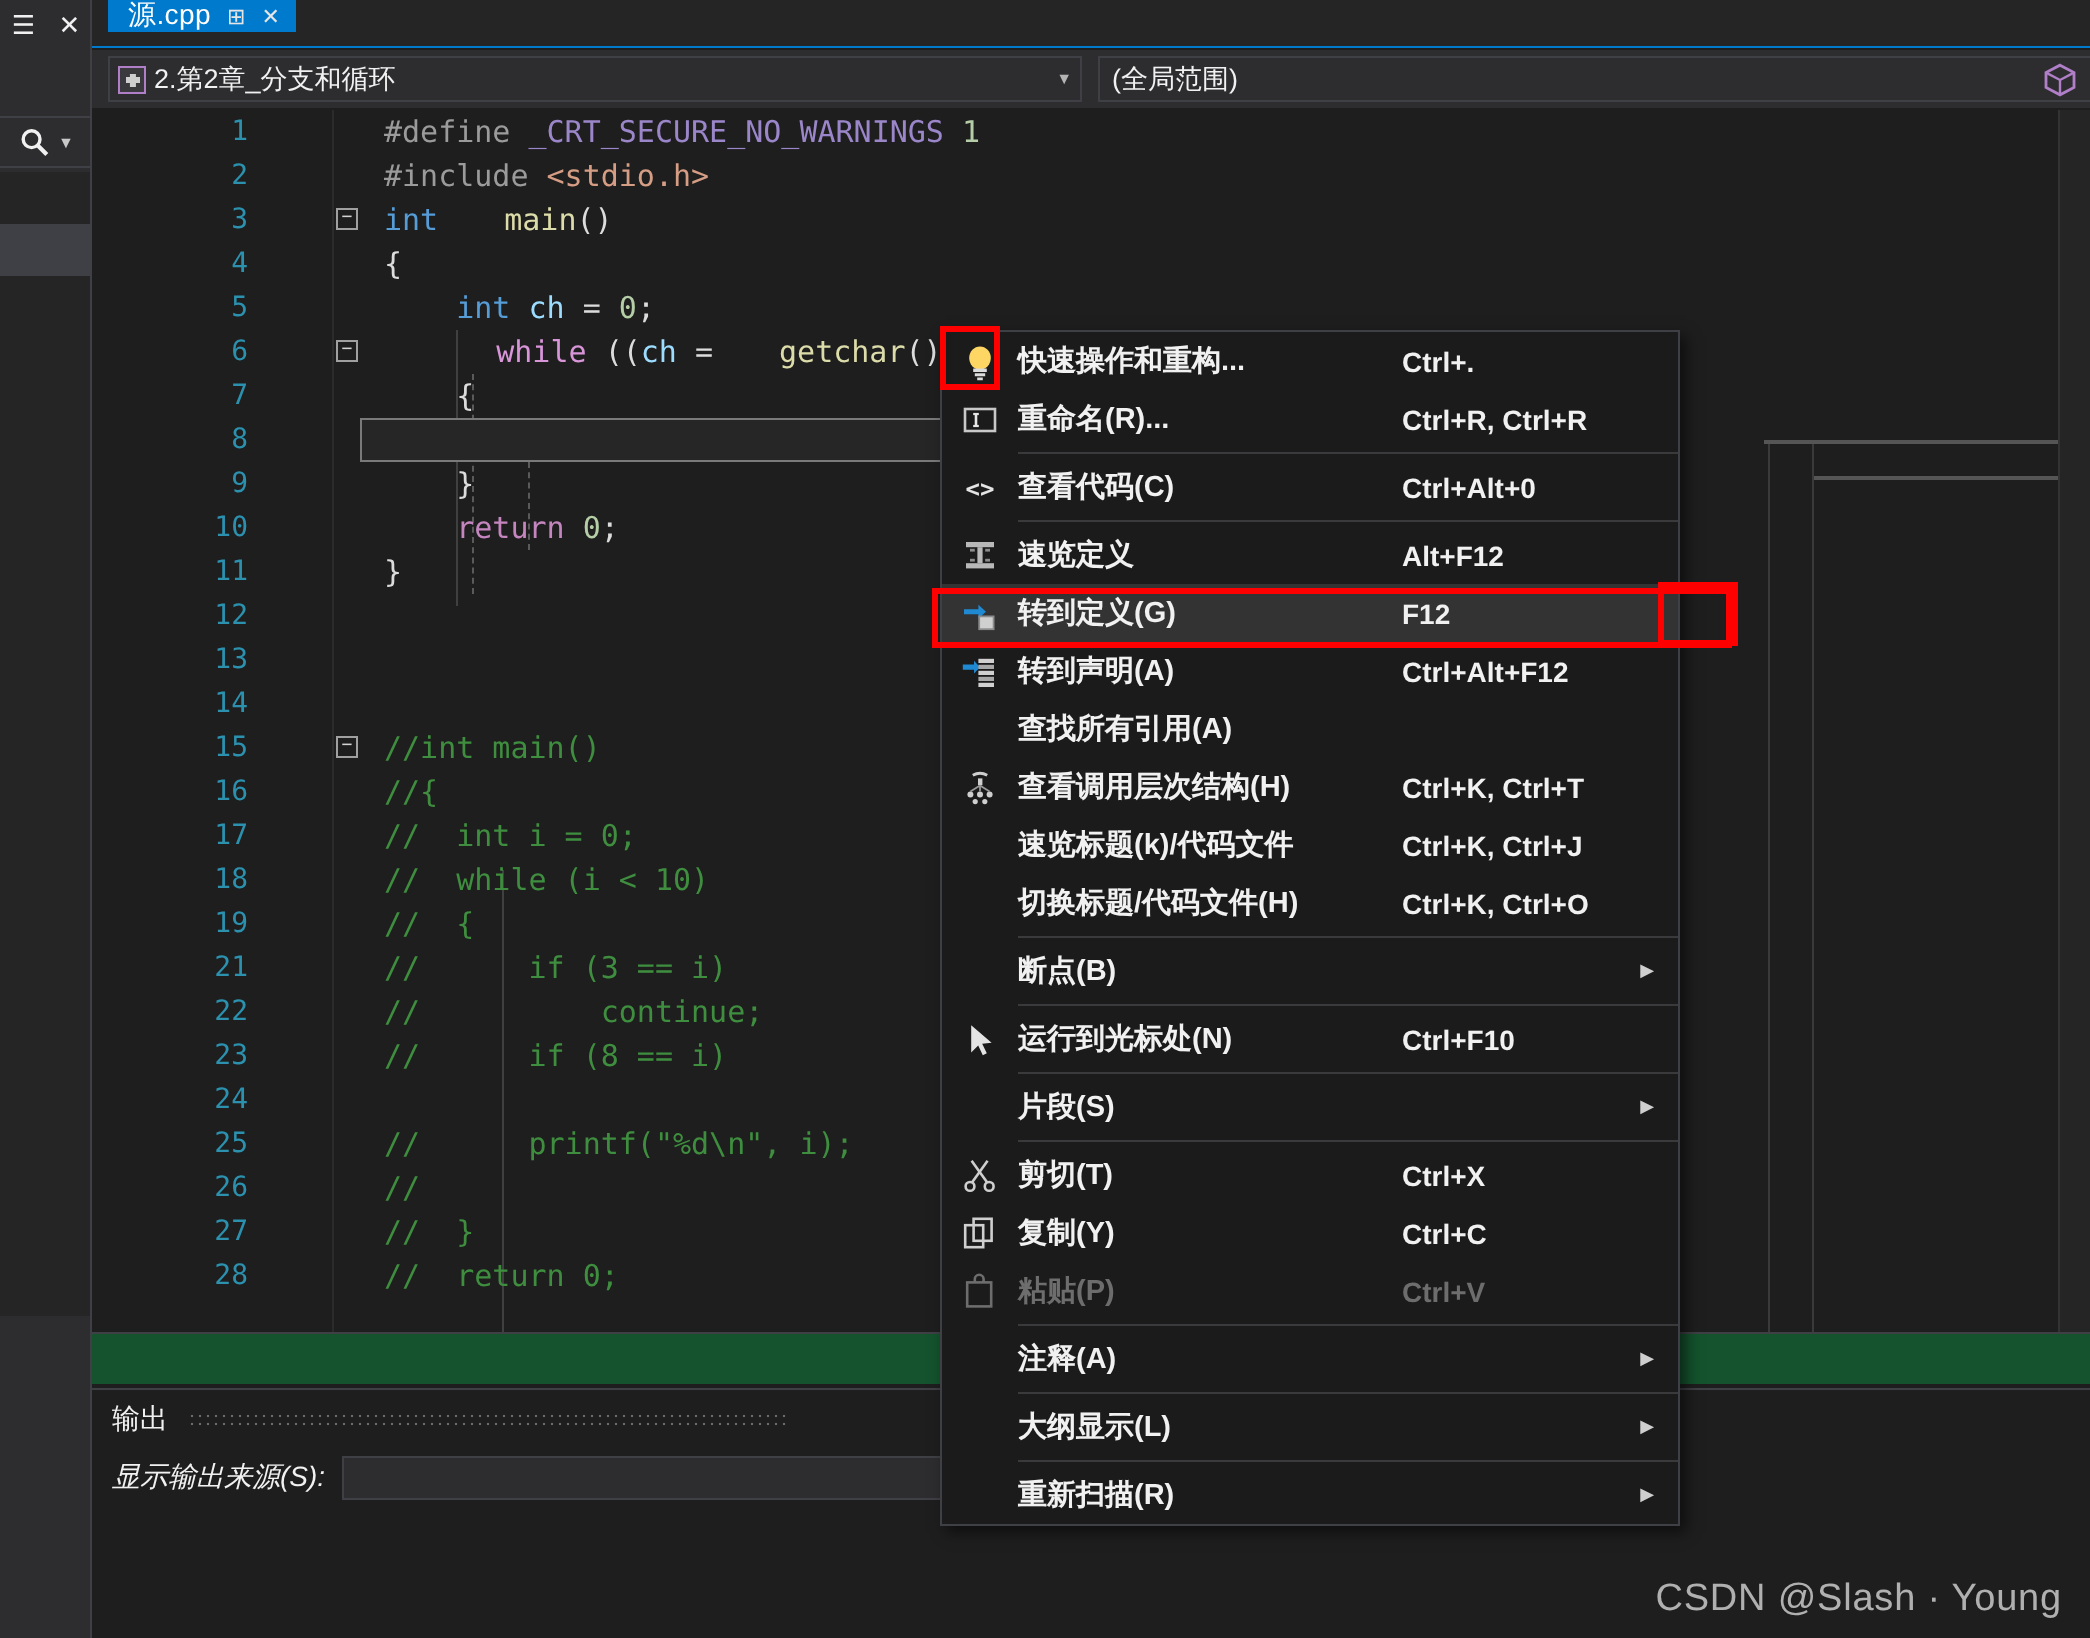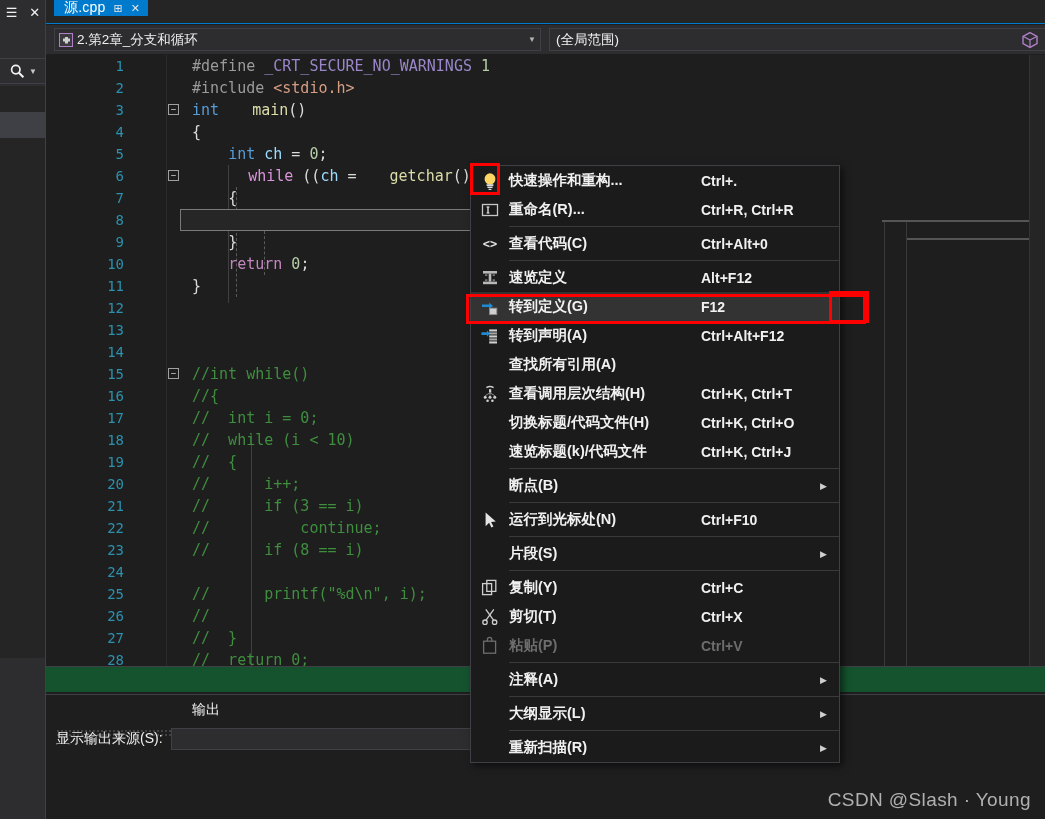--- a/index.html
+++ b/index.html
@@ -93,26 +93,26 @@
   #errsum{ display:flex; align-items:center; gap:6px; margin-left:24px; }
   #errsum .ok{ width:15px; height:15px; border-radius:50%; background:#3fa63f;
       display:flex; align-items:center; justify-content:center; color:#fff; font-size:10px;
       font-weight:bold; line-height:1;}
   #errsum .etx{ color:#f1f1f1; font-size:13.5px; }
   #navleft{ margin-left:46px; color:#a0a0a0; font-size:9px; }
 
   
   #outpane{ position:absolute; left:46px; top:694px; width:999px; height:125px; background:#1e1e1e;
       border-top:1px solid #3f3f46; }
-  #out-hdr{ position:absolute; left:10px; top:6px; display:flex; align-items:center; gap:10px;flex-direction:column;}
+  #out-hdr{ position:absolute; left:10px; top:6px; display:flex; align-items:center; gap:10px;}
   #out-hdr .ot{ color:#f1f1f1; font-size:14px; }
   #out-hdr .grip{ width:300px; height:9px;
       background-image:radial-gradient(circle, #6b6b6b 0.6px, transparent 0.8px);
       background-size:4px 4px; }
-  #out-src-row{ position:absolute; left:10px; top:33px; display:flex; align-items:center; gap:8px;}
+  #out-src-row{ position:absolute; left:10px; top:33px; display:flex; align-items:center; gap:8px;font-style:italic;}
   #out-src-row .lbl{ color:#f1f1f1; font-size:14px; }
   #out-combo{ width:660px; height:22px; background:#2d2d30; border:1px solid #3f3f46;}
   #out-body{ position:absolute; left:0; top:60px; width:999px; height:65px; background:#1e1e1e;}
   #watermark{ position:absolute; right:14px; bottom:8px; color:#b0b0b0; font-size:19px;
       letter-spacing:.4px; }
 
   
   #ctxmenu{ position:absolute; left:470px; top:165px; width:370px; background:#1b1b1c;
       border:1px solid #3f3f46; box-shadow:3px 3px 7px rgba(0,0,0,.55); z-index:40; }
   .mi{ position:relative; height:29px; display:flex; align-items:center; cursor:default;font-weight:bold; }
@@ -197,26 +197,25 @@
         <div class="crow"><span class="ln">5</span><span class="code">    <span class="k">int</span> <span class="id">ch</span> = <span class="num">0</span>;</span></div>
         <div class="crow"><span class="ln">6</span><span class="fold">−</span><span class="code">    <span class="kw">while</span> <span class="pn">((</span><span class="id">ch</span> = <span class="fn">getchar</span><span class="pn">())</span> !=</span></div>
         <div class="crow"><span class="ln">7</span><span class="code">    <span class="pn">{</span></span></div>
         <div class="crow"><span class="ln">8</span><span class="code">        <span class="fn">putchar</span><span class="pn">(</span><span class="id">ch</span><span class="pn">)</span>;</span></div>
         <div class="crow"><span class="ln">9</span><span class="code">    <span class="pn">}</span></span></div>
         <div class="crow"><span class="ln">10</span><span class="code">    <span class="kp">return</span> <span class="num">0</span>;</span></div>
         <div class="crow"><span class="ln">11</span><span class="code"><span class="pn">}</span></span></div>
         <div class="crow"><span class="ln">12</span><span class="code"></span></div>
         <div class="crow"><span class="ln">13</span><span class="code"></span></div>
         <div class="crow"><span class="ln">14</span><span class="code"></span></div>
-        <div class="crow"><span class="ln">15</span><span class="fold">−</span><span class="code"><span class="cm">//int while()</span></span></div>
+        <div class="crow"><span class="ln">15</span><span class="fold">−</span><span class="code"><span class="cm">//int main()</span></span></div>
         <div class="crow"><span class="ln">16</span><span class="code"><span class="cm">//{</span></span></div>
         <div class="crow"><span class="ln">17</span><span class="code"><span class="cm">//  int i = 0;</span></span></div>
         <div class="crow"><span class="ln">18</span><span class="code"><span class="cm">//  while (i &lt; 10)</span></span></div>
         <div class="crow"><span class="ln">19</span><span class="code"><span class="cm">//  {</span></span></div>
-        <div class="crow"><span class="ln">20</span><span class="code"><span class="cm">//      i++;</span></span></div>
         <div class="crow"><span class="ln">21</span><span class="code"><span class="cm">//      if (3 == i)</span></span></div>
         <div class="crow"><span class="ln">22</span><span class="code"><span class="cm">//          continue;</span></span></div>
         <div class="crow"><span class="ln">23</span><span class="code"><span class="cm">//      if (8 == i)</span></span></div>
         <div class="crow"><span class="ln">24</span></div>
         <div class="crow"><span class="ln">25</span><span class="code"><span class="cm">//      printf("%d\n", i);</span></span></div>
         <div class="crow"><span class="ln">26</span><span class="code"><span class="cm">//</span></span></div>
         <div class="crow"><span class="ln">27</span><span class="code"><span class="cm">//  }</span></span></div>
         <div class="crow"><span class="ln">28</span><span class="code"><span class="cm">//  return 0;</span></span></div>
       </div>
 
@@ -360,28 +359,28 @@
             <circle cx="7.6" cy="16.8" r="1.3" fill="#cfcfcf"></circle>
             <circle cx="12.4" cy="16.8" r="1.3" fill="#cfcfcf"></circle>
             <path d="M10 8.8 L5.2 11.7 M10 8.8 L10 11.7 M10 8.8 L14.8 11.7" stroke="#9a9a9a" stroke-width="0.9" fill="none"></path>
           </svg>
         </span>
         <span class="lb">查看调用层次结构(H)</span>
         <span class="sc">Ctrl+K, Ctrl+T</span>
       </div>
       <div class="mi">
         <span class="ico"></span>
+        <span class="lb">速览标题(k)/代码文件</span>
+        <span class="sc">Ctrl+K, Ctrl+J</span>
+      </div>
+      <div class="mi">
+        <span class="ico"></span>
         <span class="lb">切换标题/代码文件(H)</span>
         <span class="sc">Ctrl+K, Ctrl+O</span>
       </div>
-      <div class="mi">
-        <span class="ico"></span>
-        <span class="lb">速览标题(k)/代码文件</span>
-        <span class="sc">Ctrl+K, Ctrl+J</span>
-      </div>
       <div class="msep"></div>
       <div class="mi">
         <span class="ico"></span>
         <span class="lb">断点(B)</span>
         <span class="arr">▶</span>
       </div>
       <div class="msep"></div>
       <div class="mi">
         <span class="ico">
           <svg width="20" height="20" viewBox="0 0 20 20">
@@ -391,42 +390,42 @@
         <span class="lb">运行到光标处(N)</span>
         <span class="sc">Ctrl+F10</span>
       </div>
       <div class="msep"></div>
       <div class="mi">
         <span class="ico"></span>
         <span class="lb">片段(S)</span>
         <span class="arr">▶</span>
       </div>
       <div class="msep"></div>
-      <div class="mi">
-        <span class="ico">
-          <svg width="20" height="20" viewBox="0 0 20 20">
-            <rect x="2.6" y="5.6" width="9" height="11" fill="none" stroke="#cfcfcf" stroke-width="1.3"></rect>
-            <rect x="6.8" y="2.4" width="9" height="11" fill="none" stroke="#cfcfcf" stroke-width="1.3"></rect>
-          </svg>
-        </span>
-        <span class="lb">复制(Y)</span>
-        <span class="sc">Ctrl+C</span>
-      </div>
       <div class="mi">
         <span class="ico">
           <svg width="20" height="20" viewBox="0 0 20 20">
             <circle cx="5" cy="15.2" r="2.2" fill="none" stroke="#cfcfcf" stroke-width="1.3"></circle>
             <circle cx="14.6" cy="15.2" r="2.2" fill="none" stroke="#cfcfcf" stroke-width="1.3"></circle>
             <line x1="13.8" y1="2.4" x2="5.9" y2="13.4" stroke="#cfcfcf" stroke-width="1.3"></line>
             <line x1="5.8" y1="2.4" x2="13.7" y2="13.4" stroke="#cfcfcf" stroke-width="1.3"></line>
           </svg>
         </span>
         <span class="lb">剪切(T)</span>
         <span class="sc">Ctrl+X</span>
       </div>
+      <div class="mi">
+        <span class="ico">
+          <svg width="20" height="20" viewBox="0 0 20 20">
+            <rect x="2.6" y="5.6" width="9" height="11" fill="none" stroke="#cfcfcf" stroke-width="1.3"></rect>
+            <rect x="6.8" y="2.4" width="9" height="11" fill="none" stroke="#cfcfcf" stroke-width="1.3"></rect>
+          </svg>
+        </span>
+        <span class="lb">复制(Y)</span>
+        <span class="sc">Ctrl+C</span>
+      </div>
       <div class="mi dis">
         <span class="ico">
           <svg width="20" height="20" viewBox="0 0 20 20">
             <rect x="3.6" y="5.2" width="12" height="12" fill="none" stroke="#6d6d6d" stroke-width="1.3"></rect>
             <path d="M7.4 5.2V3.6a2.2 2.2 0 0 1 4.4 0v1.6" fill="none" stroke="#6d6d6d" stroke-width="1.3"></path>
           </svg>
         </span>
         <span class="lb">粘贴(P)</span>
         <span class="sc">Ctrl+V</span>
       </div>

